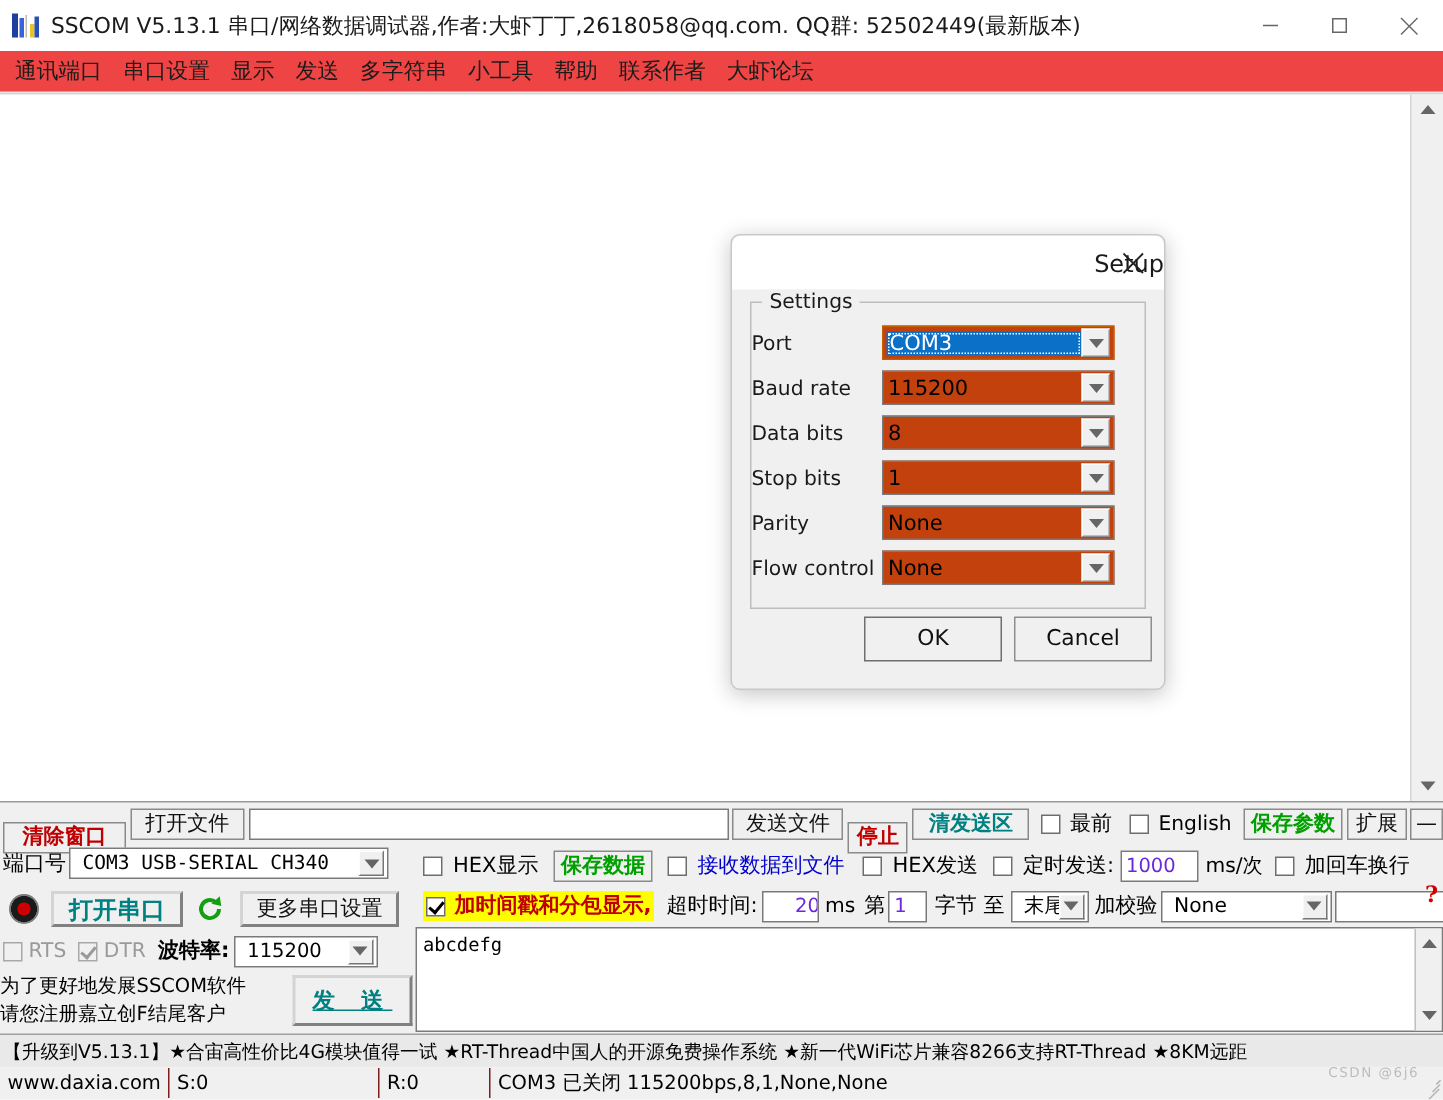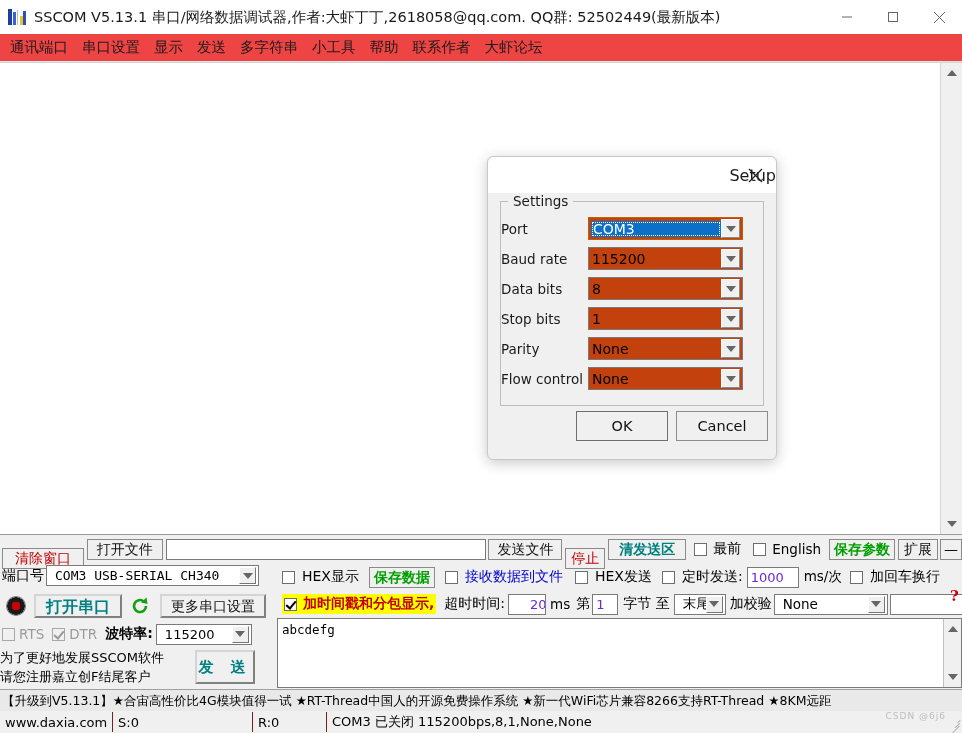--- a/index.html
+++ b/index.html
@@ -87,21 +87,21 @@
     font-family: "DejaVu Sans","Liberation Sans",sans-serif;
   }
 
   
   .row1 { position:absolute; left:0; top:2px; height:24px; width:962px; display:flex; align-items:center; }
   .btn {
     border:1px solid #8a8a8a; background:#f0f0f0; height:21px; line-height:19px;
     padding:0 6px; font-size:14px; box-sizing:border-box; white-space:nowrap;
     display:inline-flex; align-items:center; justify-content:center;
   }
-  .btn.red { color:#c00000; font-weight:normal;margin-top:19px; }
+  .btn.red { color:#c00000; font-weight:bold;margin-top:19px; }
   .btn.green { color:#00a000; font-weight:bold; }
   .btn.teal { color:#008080; font-weight:bold; }
   .btn.dark { color:#111; }
   .txtfield {
     border:1px solid #7a7a7a; background:#ffffff; height:21px; box-sizing:border-box;
     font-size:13px; padding:0 3px; line-height:19px; color:#6d28d9; overflow:hidden; white-space:nowrap;
     font-family:"DejaVu Sans Mono","Liberation Mono",monospace;
   }
 
   
@@ -360,21 +360,21 @@
             <span class="tri down"></span>
           </span>
       </span>
     </div>
 
     <div class="panel-box" style="left:0px; top:113px; width:190px; height:40px;">
       <div class="lbl" style="font-size:13px;line-height:19px;white-space:nowrap;">为了更好地发展SSCOM软件</div>
       <div class="lbl" style="font-size:13px;line-height:19px;white-space:nowrap;">请您注册嘉立创F结尾客户</div>
     </div>
 
-    <div class="sendbtn panel-box" style="left:195px; top:115px; width:60px; height:34px;">发 送</div>
+    <div class="sendbtn panel-box" style="left:195px; top:115px; width:80px; height:34px;text-decoration:underline;">发 送</div>
 
     <div class="panel-box" style="left:282px; top:30px; height:24px; display:flex; align-items:center;">
       <span class="cb"></span>
       <span class="lbl cn" style="margin-left:7px;">HEX显示</span>
       <span class="btn green" style="margin-left:10px;width:66px;height:21px;">保存数据</span>
       <span class="cb" style="margin-left:10px;"></span>
       <span class="lbl cn blue" style="margin-left:7px;">接收数据到文件</span>
       <span class="cb" style="margin-left:12px;"></span>
       <span class="lbl cn" style="margin-left:7px;">HEX发送</span>
       <span class="cb" style="margin-left:10px;"></span>

